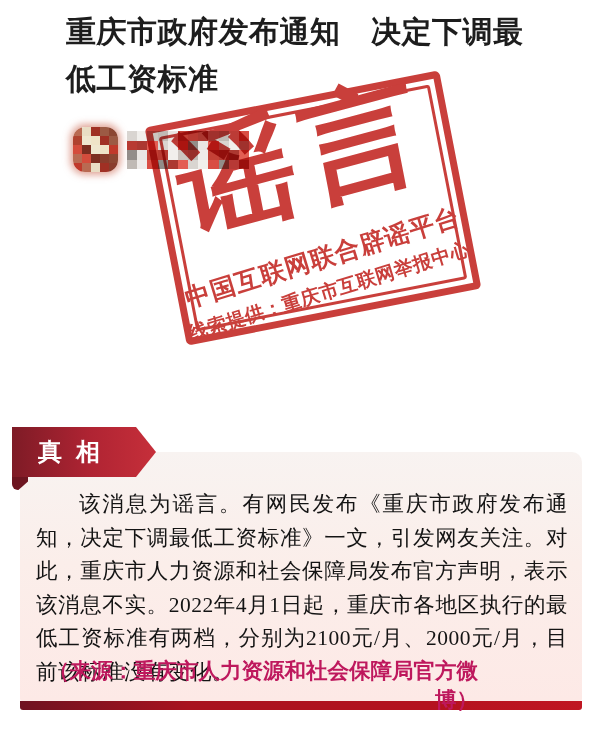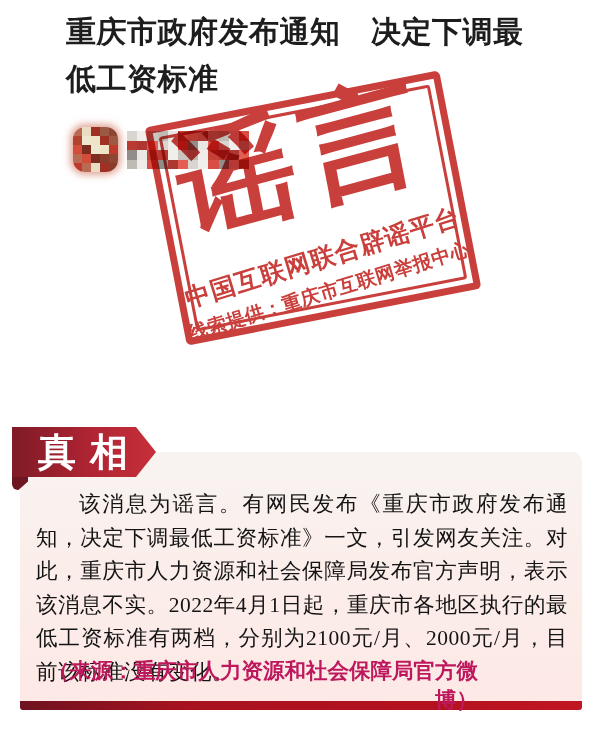--- a/index.html
+++ b/index.html
@@ -46,21 +46,21 @@
   .truth-bar{position:absolute;left:20px;top:701px;width:562px;height:9px;
     background:linear-gradient(90deg,#6f1220,#a8121f 30%,#b5121f 75%,#c01622);
     border-radius:0 0 3px 3px;}
   .truth-ribbon{position:absolute;left:12px;top:427px;width:144px;height:50px;
     background:linear-gradient(90deg,#7e1b26,#b02433 55%,#c62f3a);
     clip-path:polygon(0 0,calc(100% - 20px) 0,100% 50%,calc(100% - 20px) 100%,0 100%);}
   .truth-fold{position:absolute;left:12px;top:476px;width:16px;height:14px;
     background:#6d1520;border-radius:0 0 5px 6px;
     clip-path:polygon(0 0,100% 0,100% 40%,40% 100%,0 100%);}
   .truth-label{font-family:"Liberation Serif","DejaVu Serif",serif;
-    color:#fff;font-size:38px;font-weight:700;letter-spacing:14px;
+    color:#fff;font-size:24px;font-weight:700;letter-spacing:14px;
     line-height:50px;padding-left:26px;}
   .truth-body{position:absolute;left:36px;top:488px;width:532px;
     font-family:"Liberation Serif","DejaVu Serif",serif;
     font-size:21.5px;line-height:33.5px;color:#141414;letter-spacing:.5px;
     text-indent:2em;text-align:justify;}
   .truth-source{position:absolute;left:36px;top:656px;width:532px;
     font-family:"Liberation Serif","DejaVu Serif",serif;
     font-size:21.5px;font-weight:700;color:#be185d;
     text-align:right;padding-right:90px;box-sizing:border-box;}
 </style>

